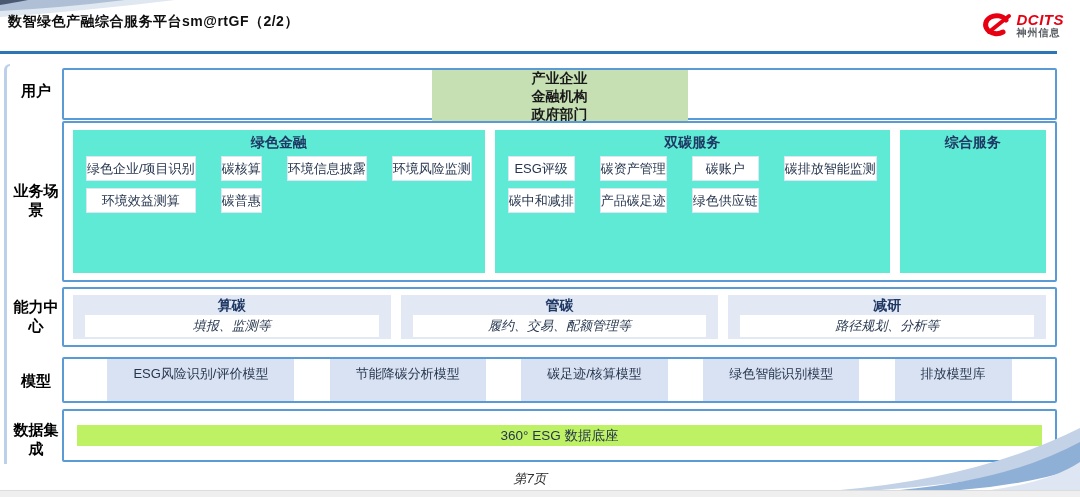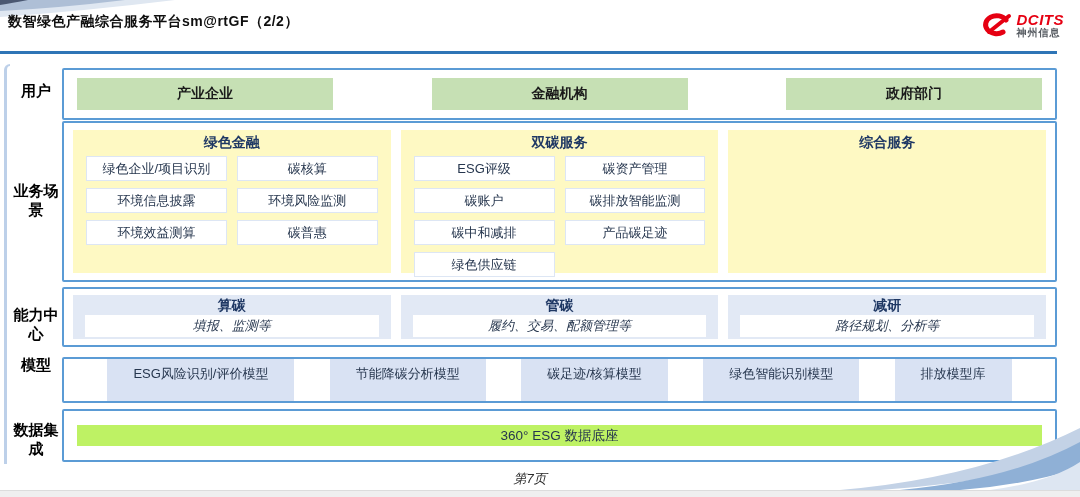--- a/index.html
+++ b/index.html
@@ -32,31 +32,31 @@
   .row-label {
     position:absolute; left:10px; width:52px; text-align:center;
     font-size:15px; font-weight:bold; color:#000; line-height:1.25;
   }
   
   .row-box {
     position:absolute; left:62px; width:995px;
     background:#fff; border:2px solid #5b9bd5; border-radius:2px;
   }
   
-  .row-users { top:68px; height:52px; display:flex; align-items:center; justify-content:space-between; padding:0 13px; }
+  .row-users { top:68px; height:52px; display:flex; align-items:center; justify-content:space-between; padding:0 13px;flex-direction:column; }
   .green-box {
     width:256px; height:32px; background:#c6e0b4;
     display:flex; align-items:center; justify-content:center;
     font-size:14px; font-weight:bold; color:#1a1a1a;
   }
   
   .row-scenarios { top:121px; height:161px; display:flex; gap:10px; padding:7px 9px; }
-  .panel { flex:1; background:#fef9c3; display:flex; flex-direction:column; }
+  .panel { flex:1; background:#5eead4; display:flex; flex-direction:column; }
   .panel-title { text-align:center; font-weight:bold; color:#1f3864; font-size:14px; padding:4px 0 3px; }
-  .panel-grid { display:grid; grid-template-columns:1fr 1fr; gap:7px 10px; padding:1px 13px 8px; }
+  .panel-grid { display:grid; grid-template-columns:1fr 1fr 1fr 1fr; gap:7px 25px; padding:1px 13px 8px; }
   .item {
     background:#fff; border:1px solid #dde6f4; height:25px;
     display:flex; align-items:center; justify-content:center;
     font-size:13px; color:#26364e; white-space:nowrap;
   }
   
   .row-capabilities { top:287px; height:60px; display:flex; gap:10px; padding:6px 9px; }
   .cap-panel { flex:1; background:#e2e9f5; padding:1px 12px 0; display:flex; flex-direction:column; }
   .cap-title { text-align:center; font-weight:bold; color:#1f3864; font-size:14px; line-height:19px; }
   .cap-desc {
@@ -81,22 +81,22 @@
     font-size:13px; font-style:italic; color:#2b2b2b;
   }
   .bottom-strip {
     position:absolute; left:0; bottom:0; width:1080px; height:7px;
     background:#efefef; border-top:1px solid #dcdcdc;
   }
   .swoosh-tl { position:absolute; left:0; top:0; }
   .swoosh-br { position:absolute; right:0; bottom:7px; }
   .label-users { top:82px; }
   .label-scenarios { top:182px; }
-  .label-capabilities { top:298px;margin-top:8px; }
-  .label-models { top:356px; }
+  .label-capabilities { top:298px; }
+  .label-models { top:372px; }
   .label-data { top:421px; }
 </style>
 </head>
 <body>
 
 <div class="slide">
 
   <svg class="swoosh-tl" width="175" height="17" viewBox="0 0 175 17">
     <path d="M0 0 L175 0 Q 85 11 0 17 Z" fill="#dfe7f1"></path>
     <path d="M0 0 L125 0 Q 60 8 0 11 Z" fill="#aebfd6"></path>

